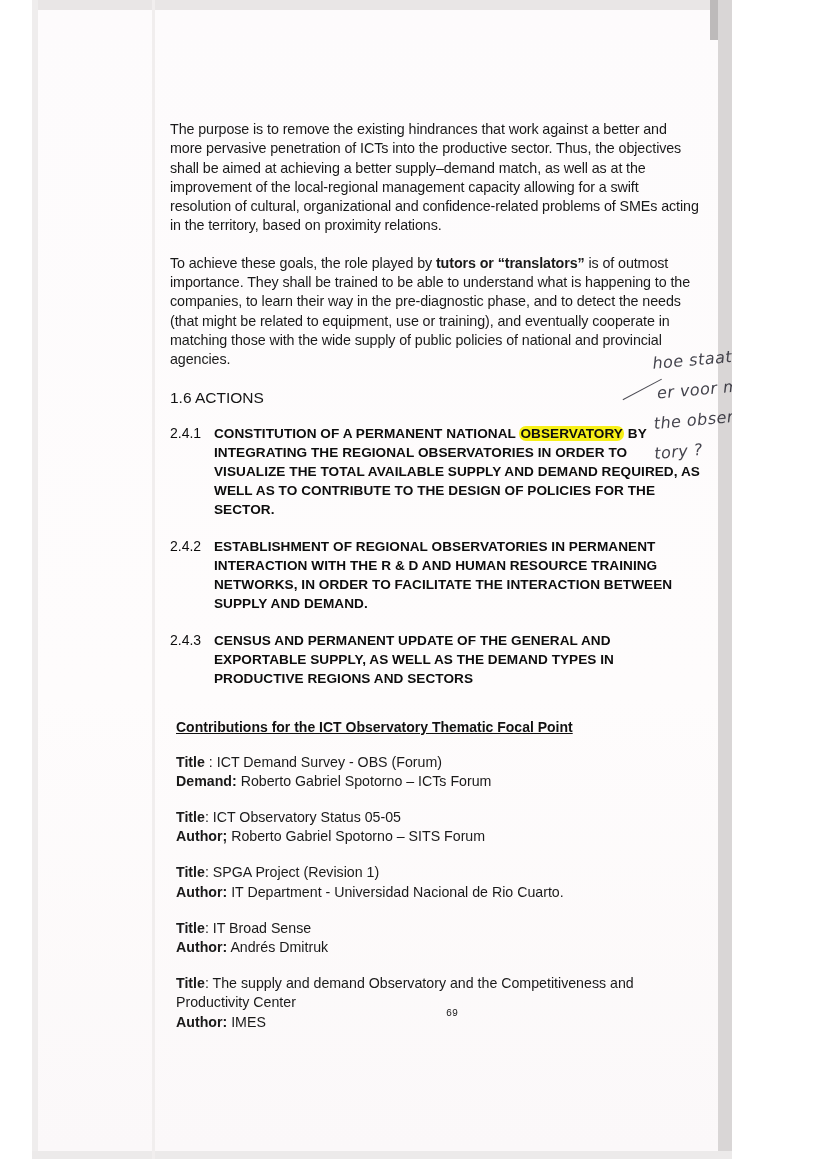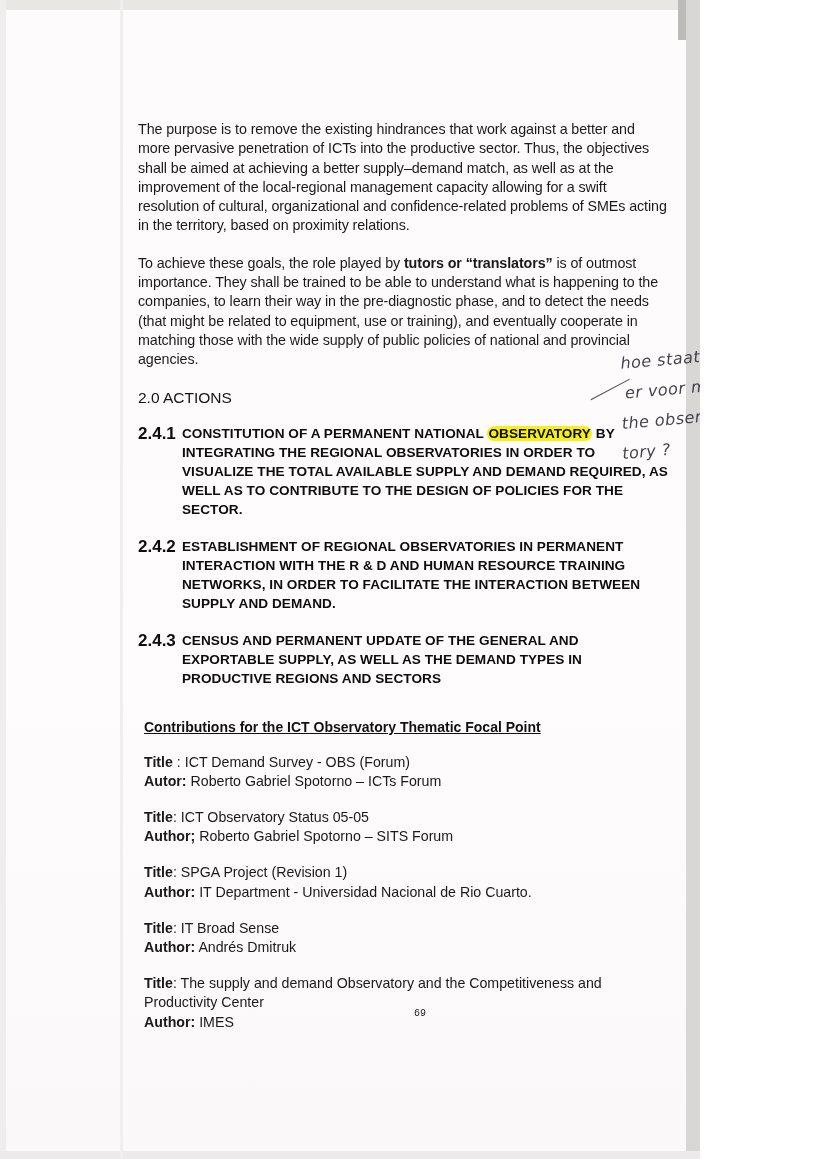--- a/index.html
+++ b/index.html
@@ -12,20 +12,21 @@
     background: #ffffff;
     font-family: "Liberation Sans", sans-serif;
     overflow: hidden;
   }
   .page {
     position: relative;
     width: 700px;
     height: 1159px;
     background: #f9a8d4;
     overflow: hidden;
+    margin-left: 32px;
   }
   
   .scan-edge-top {
     position: absolute;
     left: 0; top: 0;
     width: 840px; height: 10px;
     background: #e9e6e6;
   }
   .scan-edge-left {
     position: absolute;
@@ -83,22 +84,22 @@
     line-height: 20px;
     color: #141414;
   }
   .action {
     display: flex;
     margin: 0 0 18px 0;
   }
   .action .num {
     flex: 0 0 auto;
     width: 44px;
-    font-weight: bold;
-    font-size: 17px;
+    font-weight: normal;
+    font-size: 14px;
     line-height: 19px;
     color: #0d0d0d;
   }
   .action .txt {
     flex: 1 1 auto;
     font-weight: bold;
     font-size: 13.6px;
     line-height: 19px;
     letter-spacing: 0.05px;
     color: #0d0d0d;
@@ -176,42 +177,42 @@
   <div class="scan-edge-right2"></div>
   <div class="scan-edge-bottom"></div>
   <div class="paper-shadow-left"></div>
 
   <div class="content">
 
     <p class="body-para">The purpose is to remove the existing hindrances that work against a better and more pervasive penetration of ICTs into the productive sector.  Thus, the objectives shall be aimed at achieving a better supply–demand match, as well as at the improvement of the local-regional management capacity allowing for a swift resolution of cultural, organizational and confidence-related problems of SMEs acting in the territory, based on proximity relations.</p>
 
     <p class="body-para">To achieve these goals, the role played by <b>tutors or “translators”</b> is of outmost importance.  They shall be trained to be able to understand what is happening to the companies, to learn their way in the pre-diagnostic phase, and to detect the needs (that might be related to equipment, use or training), and eventually cooperate in matching those with the wide supply of public policies of national and provincial agencies.</p>
 
-    <div class="sec-head">2.0 ACTIONS</div>
+    <div class="sec-head">1.6 ACTIONS</div>
 
     <div class="action">
       <div class="num">2.4.1</div>
       <div class="txt"><span>CONSTITUTION OF A PERMANENT NATIONAL </span><span class="hl">OBSERVATORY</span><span> BY INTEGRATING THE REGIONAL OBSERVATORIES IN ORDER TO VISUALIZE THE TOTAL AVAILABLE SUPPLY AND DEMAND REQUIRED, AS WELL AS TO CONTRIBUTE TO THE DESIGN OF POLICIES FOR THE SECTOR.</span></div>
     </div>
 
     <div class="action">
       <div class="num">2.4.2</div>
       <div class="txt">ESTABLISHMENT OF REGIONAL OBSERVATORIES IN PERMANENT INTERACTION WITH THE R &amp; D AND HUMAN RESOURCE TRAINING NETWORKS, IN ORDER TO FACILITATE THE INTERACTION BETWEEN SUPPLY AND DEMAND.</div>
     </div>
 
     <div class="action" style="margin-top:8px;">
       <div class="num">2.4.3</div>
       <div class="txt">CENSUS AND PERMANENT UPDATE OF THE GENERAL AND EXPORTABLE SUPPLY, AS WELL AS THE DEMAND TYPES IN PRODUCTIVE REGIONS AND SECTORS</div>
     </div>
 
     <div class="contrib-head">Contributions for the ICT Observatory Thematic Focal Point</div>
 
     <div class="entry">
       <div><b>Title</b><span> : </span><span>ICT Demand Survey - OBS (Forum)</span></div>
-      <div><b>Autor:</b><span> Roberto Gabriel Spotorno – ICTs Forum</span></div>
+      <div><b>Demand:</b><span> Roberto Gabriel Spotorno – ICTs Forum</span></div>
     </div>
 
     <div class="entry">
       <div><b>Title</b><span>: </span><span>ICT Observatory Status 05-05</span></div>
       <div><b>Author;</b><span> Roberto Gabriel Spotorno – SITS Forum</span></div>
     </div>
 
     <div class="entry">
       <div><b>Title</b><span>: </span><span>SPGA  Project (Revision 1)</span></div>
       <div><b>Author:</b><span> IT Department - Universidad Nacional de Rio Cuarto.</span></div>

